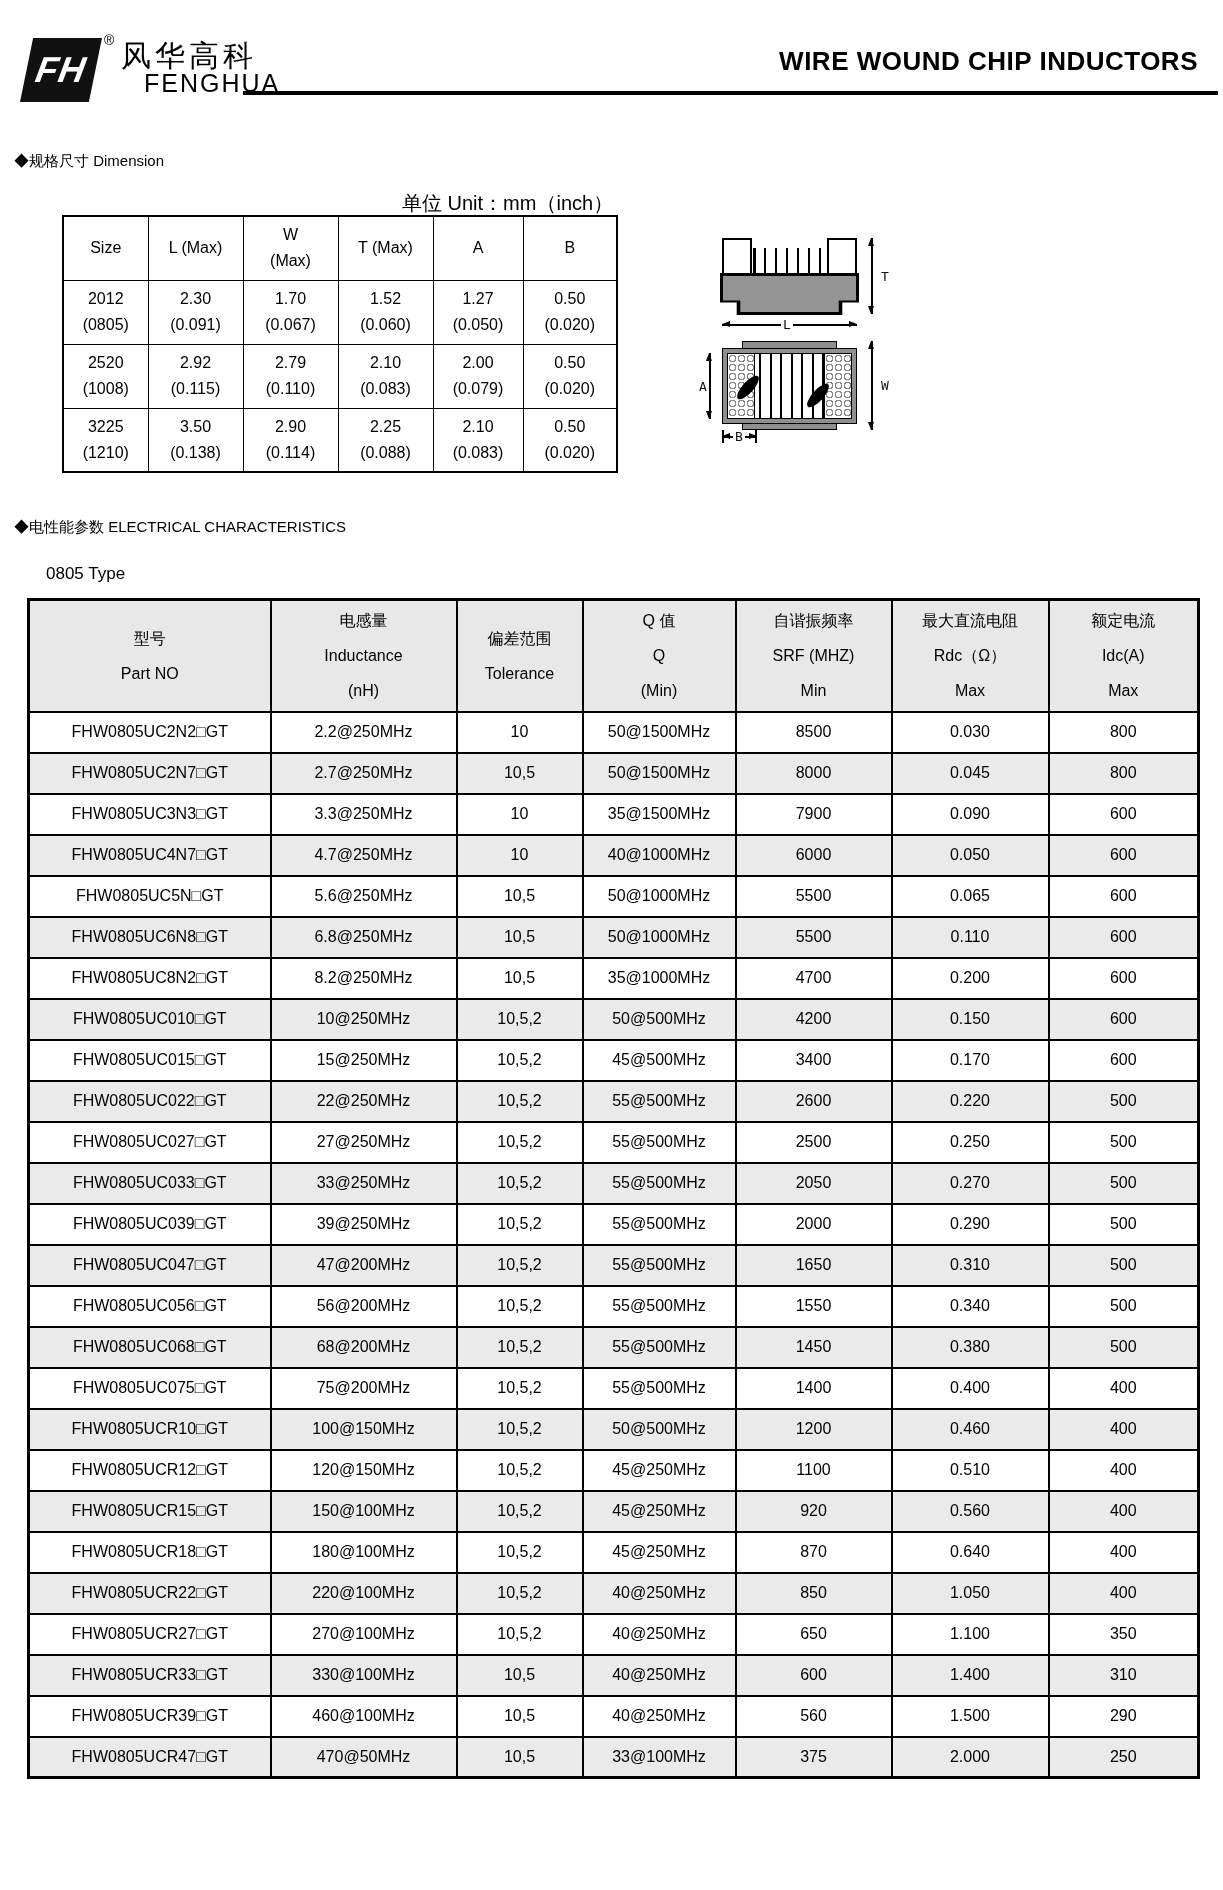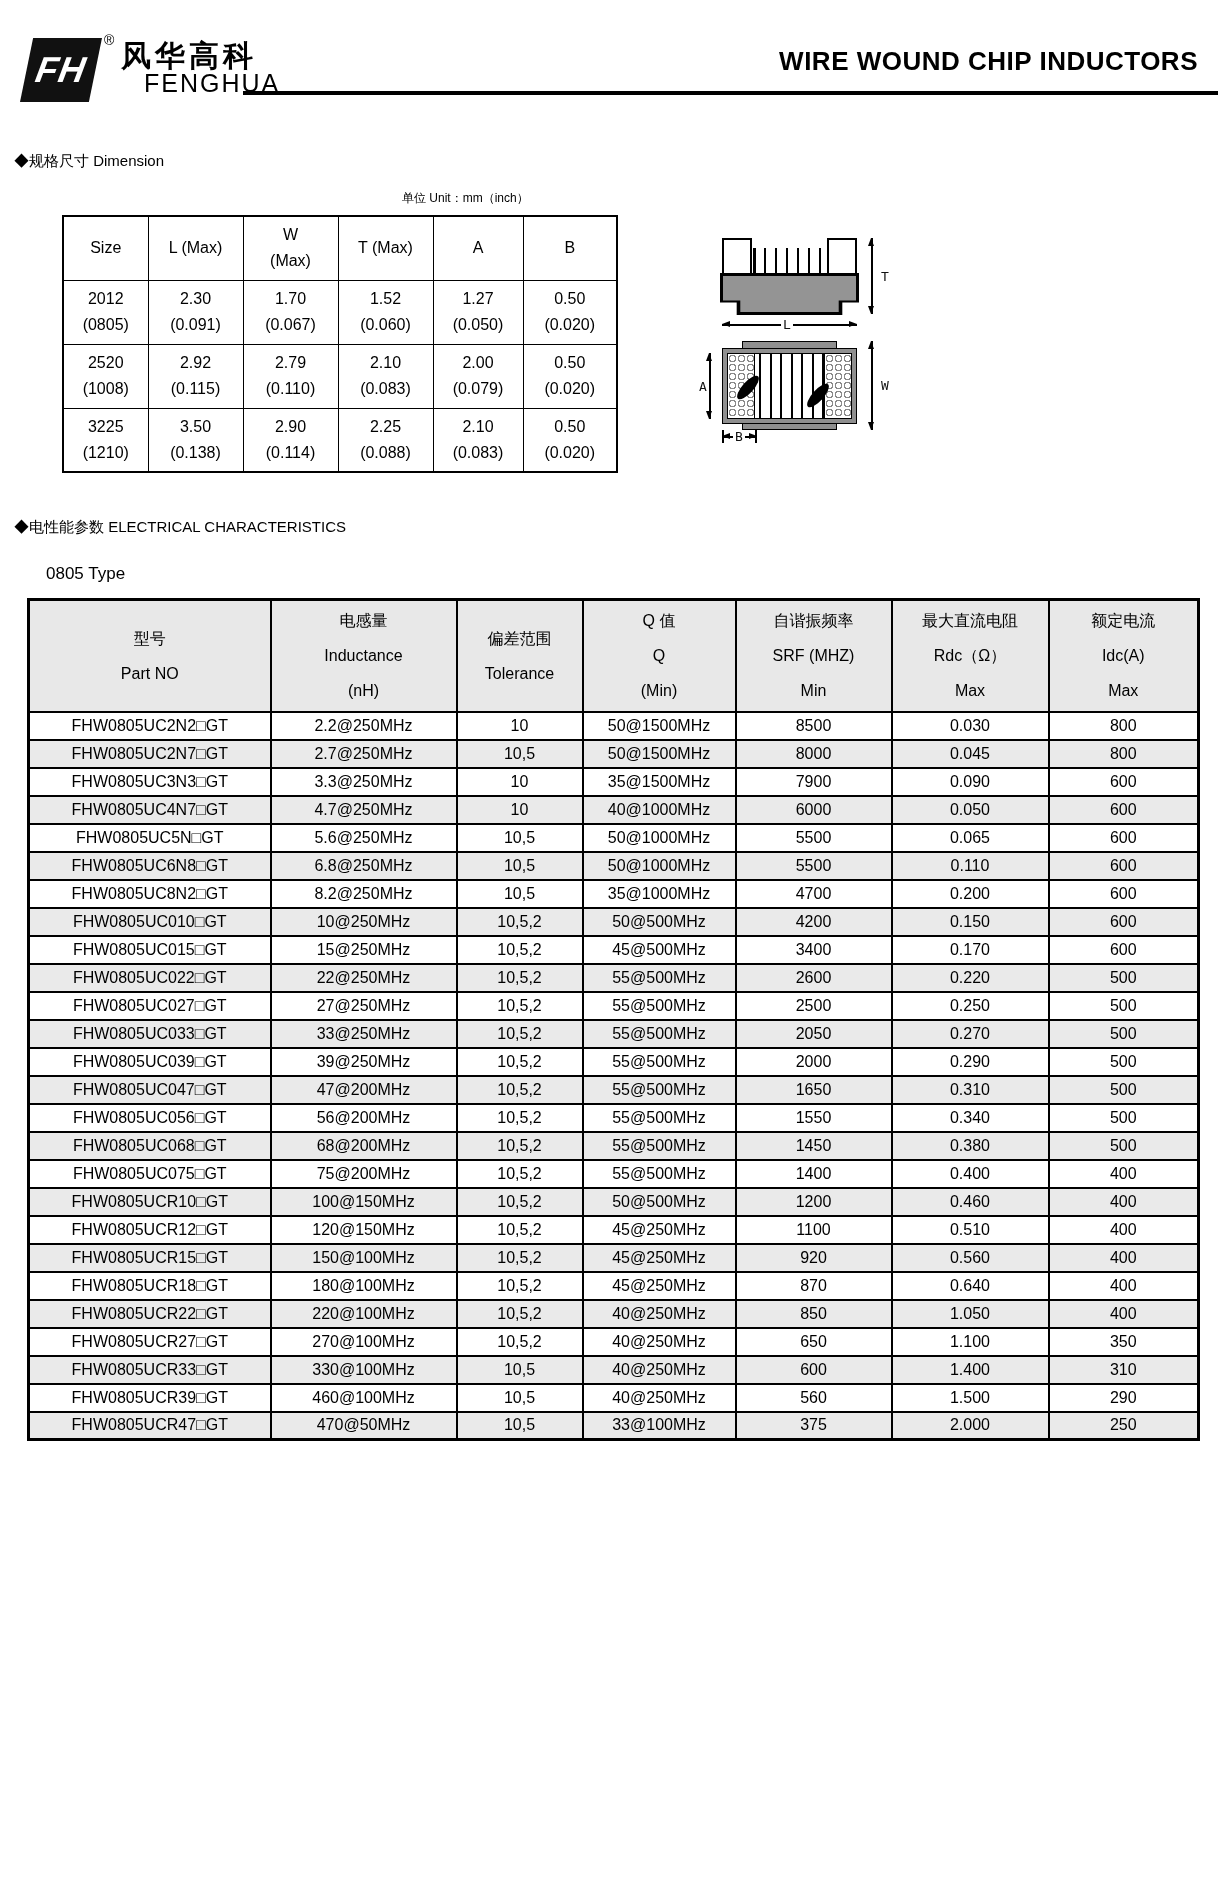--- a/index.html
+++ b/index.html
@@ -14,30 +14,30 @@
     position:absolute; left:20px; top:38px; width:82px; height:64px;
     background:#111;
     clip-path: polygon(16% 0, 100% 0, 84% 100%, 0 100%);
     display:flex; align-items:center; justify-content:center;
   }
   .logo-mark span {
     color:#fff; font-weight:bold; font-style:italic; font-size:36px;
     transform: skewX(-10deg); letter-spacing:1px;
   }
   .logo-reg { position:absolute; left:104px; top:32px; font-size:14px; }
-  .brand-cn { position:absolute; left:121px; top:36px; font-size:30px; font-weight:bold; letter-spacing:4px; }
+  .brand-cn { position:absolute; left:121px; top:36px; font-size:30px; font-weight:normal; letter-spacing:4px; }
   .brand-en { position:absolute; left:122px; top:69px; font-size:25px; letter-spacing:2px;margin-left:22px; }
   .doc-title { position:absolute; right:25px; top:46px; font-size:26px; font-weight:bold; letter-spacing:0.5px; }
   .header-rule { position:absolute; left:243px; top:91px; width:975px; height:4px; background:#000; }
 
   
   .sec-heading { position:absolute; font-size:15px; color:#000; }
   .dim-heading { left:14px; top:152px; }
   .elec-heading { left:14px; top:518px; }
-  .unit-note { position:absolute; left:402px; top:190px; font-size:12px; }
+  .unit-note { position:absolute; left:402px; top:190px; font-size:20px; }
   .type-label { position:absolute; left:46px; top:564px; font-size:17px; }
 
   
   table { border-collapse: collapse; table-layout: fixed; }
   .dim-table { position:absolute; left:62px; top:215px; width:554px; border:2px solid #000; }
   .dim-table th, .dim-table td {
     border:1.5px solid #000; text-align:center; vertical-align:middle;
     font-size:16px; font-weight:normal; padding:0;
   }
   .dim-table thead tr { height:64px;margin-left:44px; }
@@ -45,21 +45,21 @@
   .dim-table .line { line-height:26px; }
 
   
   .elec-table { position:absolute; left:27px; top:598px; width:1170px; border:3px solid #000; }
   .elec-table th, .elec-table td {
     border:2px solid #000; text-align:center; vertical-align:middle;
     font-size:16px; font-weight:normal; padding:0;
   }
   .elec-table thead tr { height:112px; background:#E8E8E8; }
   .elec-table thead .line { line-height:35px; }
-  .elec-table tbody tr { height:28px; }
+  .elec-table tbody tr { height:41px; }
   .elec-table tbody tr:nth-child(even) { background:#EAEAEA; }
 
   
   .figure { position:absolute; left:695px; top:232px; width:215px; height:222px; }
   .cap {
     position:absolute; top:6px; width:30px; height:39px; background:#fff; border:2px solid #000;
   }
   .coil {
     position:absolute; left:58px; top:16px; width:74px; height:29px;
     background-image: repeating-linear-gradient(90deg, #000 0 2.5px, transparent 2.5px 11px);

